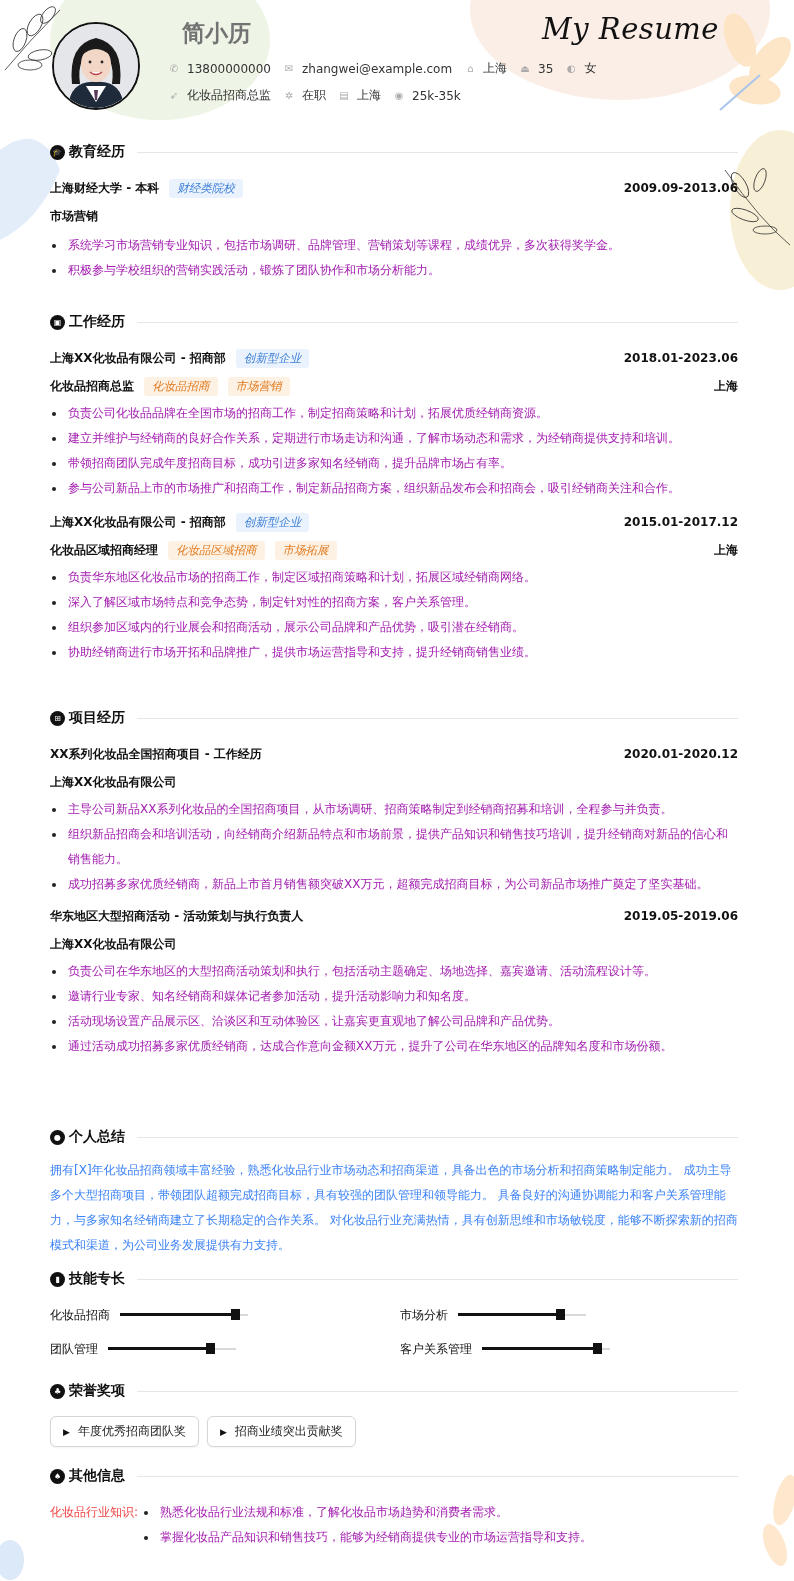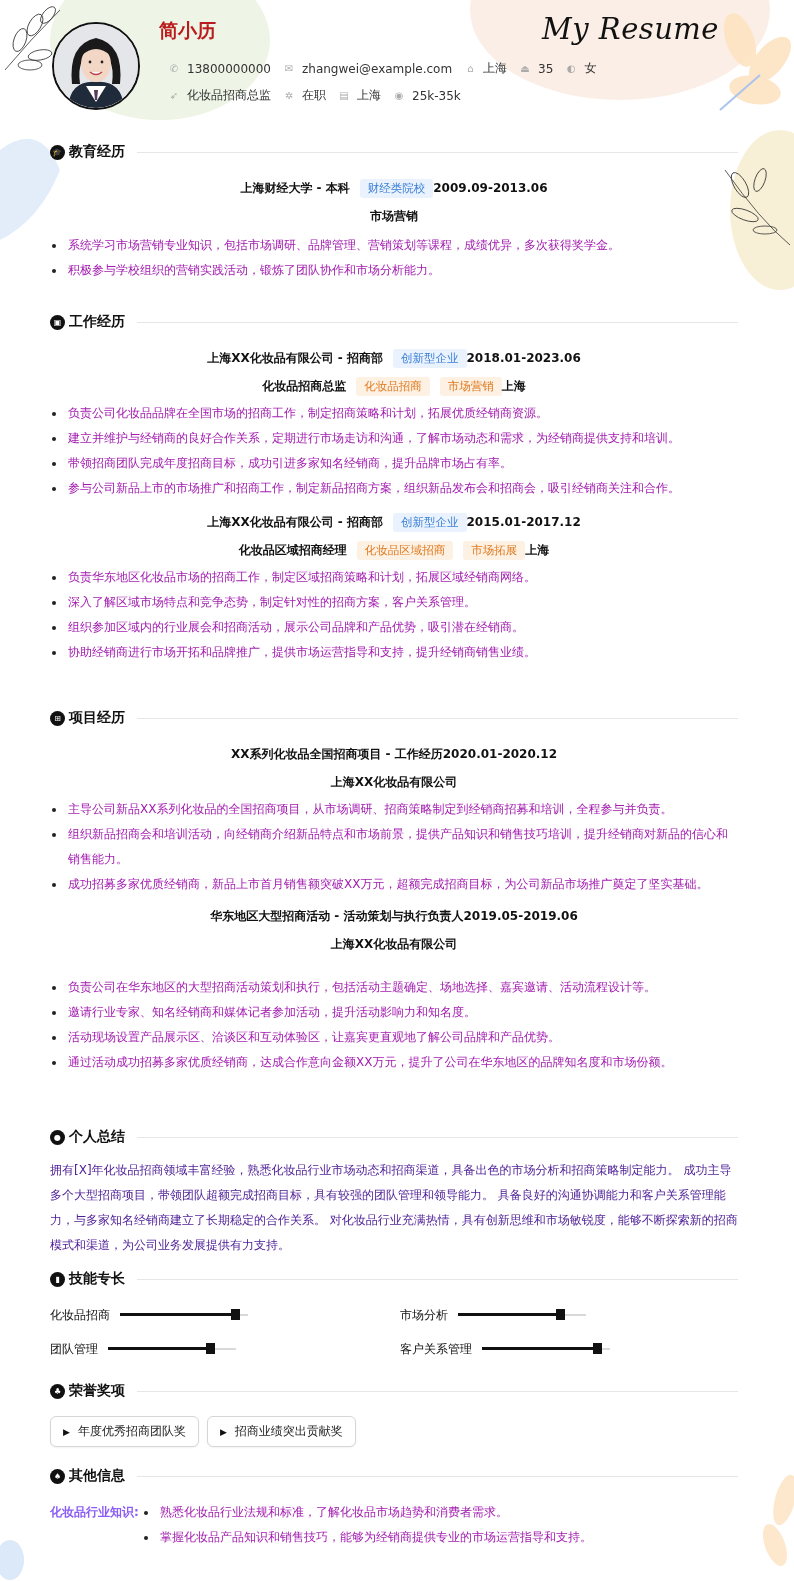--- a/index.html
+++ b/index.html
@@ -5,62 +5,62 @@
   * { box-sizing: border-box; margin: 0; padding: 0; }
   html, body { width: 794px; height: 1581px; background: #fff; overflow: hidden; }
   body { font-family: "DejaVu Sans", "Liberation Sans", sans-serif; color: #222; position: relative; font-size: 12px; }
 
   .bg-deco { position: absolute; pointer-events: none; z-index: 0; }
   .page { position: relative; z-index: 1; width: 794px; height: 1581px; }
 
   
   .header { position: absolute; left: 0; top: 0; width: 794px; height: 130px; }
   .avatar { position: absolute; left: 52px; top: 22px; width: 88px; height: 88px; border-radius: 50%; border: 2px solid #111; overflow: hidden; background: #dfe3e8; }
-  .name { position: absolute; left: 159px; top: 18px; font-size: 19px; font-weight: bold; color: #b91c1c; }
+  .name { position: absolute; left: 182px; top: 18px; font-size: 23px; font-weight: bold; color: #737373; }
   .my-resume { position: absolute; left: 542px; top: 12px; font-family: "DejaVu Serif", serif; font-style: italic; font-size: 29px; color: #111; letter-spacing: 0.5px; }
   .info-row { position: absolute; left: 168px; display: flex; align-items: center; font-size: 12px; color: #333; }
   .info-row.r1 { top: 60px; }
   .info-row.r2 { top: 87px; }
   .info-item { display: flex; align-items: center; margin-right: 12px; }
   .info-icon { width: 12px; height: 12px; margin-right: 7px; color: #aaa; display: inline-flex; align-items: center; justify-content: center; font-size: 10px; }
 
   
   .section { position: absolute; left: 50px; width: 688px; }
   .sec-head { display: flex; align-items: center; height: 20px; }
   .sec-icon { width: 15px; height: 15px; border-radius: 50%; background: #111; color: #fff; display: inline-flex; align-items: center; justify-content: center; font-size: 8px; margin-right: 4px; }
   .sec-title { font-size: 14px; font-weight: bold; color: #111; margin-right: 12px; white-space: nowrap; }
   .sec-line { flex: 1; height: 1px; background: #e6e6e6; }
 
-  .row { display: flex; align-items: center; justify-content: center; height: 22px; }
+  .row { display: flex; align-items: center; justify-content: space-between; height: 22px; }
   .row-left { display: flex; align-items: center; }
   .bold { font-weight: bold; font-size: 12px; color: #111; }
   .date { font-weight: bold; font-size: 12px; color: #111; }
-  .tag { font-size: 11.5px; padding: 2px 8px; border-radius: 3px; margin-left: 10px; }
+  .tag { font-size: 11.5px; padding: 2px 8px; border-radius: 3px; margin-left: 10px; font-style: italic; }
   .tag.blue { background: #eaf2fd; color: #3b7fd6; }
   .tag.orange { background: #fdf1e4; color: #e07a1f; }
 
   ul.bullets { list-style: none; }
   ul.bullets li { position: relative; padding-left: 18px; font-size: 12px; color: #a21caf; line-height: 25px; }
   ul.bullets li::before { content: ""; position: absolute; left: 2px; top: 11px; width: 4px; height: 4px; border-radius: 50%; background: #222; }
 
-  .summary { font-size: 12px; line-height: 25px; color: #4c1d95; }
+  .summary { font-size: 12px; line-height: 25px; color: #3b82f6; }
 
   .skills { display: grid; grid-template-columns: 350px 338px; row-gap: 14px; }
   .skill { display: flex; align-items: center; height: 20px; }
   .skill-name { font-size: 12px; color: #111; margin-right: 10px; white-space: nowrap; }
   .skill-bar { position: relative; width: 128px; height: 2px; background: #d9d9d9; }
   .skill-fill { position: absolute; left: 0; top: -1px; height: 3px; background: #111; }
   .skill-knob { position: absolute; top: -5px; width: 9px; height: 11px; background: #111; }
 
   .awards { display: flex; gap: 8px; }
   .award { display: flex; align-items: center; border: 1px solid #d6d6d6; border-radius: 6px; padding: 0 12px; height: 31px; font-size: 12px; color: #222; box-shadow: 0 1px 2px rgba(0,0,0,0.05); background: #fff; }
   .award-arrow { font-size: 9px; margin-right: 8px; color: #111; }
 
   .other { display: flex; }
-  .other-label { font-weight: bold; font-size: 12px; color: #8b5cf6; width: 92px; line-height: 25px; white-space: nowrap; }
+  .other-label { font-weight: normal; font-size: 12px; color: #ef4444; width: 92px; line-height: 25px; white-space: nowrap; }
 </style>
 </head>
 <body>
 
 <svg class="bg-deco" width="794" height="1581" style="left:0;top:0;">
   <ellipse cx="160" cy="40" rx="110" ry="80" fill="#eef5e6"></ellipse>
   <ellipse cx="620" cy="10" rx="150" ry="90" fill="#fbeee6"></ellipse>
   <ellipse cx="780" cy="210" rx="50" ry="80" fill="#f8f0d6"></ellipse>
   <path d="M0 150 Q40 120 60 170 Q40 220 0 240 Z" fill="#dce9f8" opacity="0.8"></path>
   <g fill="#fde3c2" opacity="0.9">
@@ -253,21 +253,21 @@
     </div>
 
     <div>
       <div class="row" style="margin-top:8px;">
         <span class="bold">华东地区大型招商活动 - 活动策划与执行负责人</span>
         <span class="date">2019.05-2019.06</span>
       </div>
       <div class="row" style="margin-top:6px;">
         <span class="bold">上海XX化妆品有限公司</span>
       </div>
-      <ul class="bullets" style="margin-top:20px;">
+      <ul class="bullets" style="margin-top:4px;">
         <li>负责公司在华东地区的大型招商活动策划和执行，包括活动主题确定、场地选择、嘉宾邀请、活动流程设计等。</li>
         <li>邀请行业专家、知名经销商和媒体记者参加活动，提升活动影响力和知名度。</li>
         <li>活动现场设置产品展示区、洽谈区和互动体验区，让嘉宾更直观地了解公司品牌和产品优势。</li>
         <li>通过活动成功招募多家优质经销商，达成合作意向金额XX万元，提升了公司在华东地区的品牌知名度和市场份额。</li>
       </ul>
     </div>
   </div>
 
   <div class="section" style="top:1127px;">
     <div class="sec-head">

